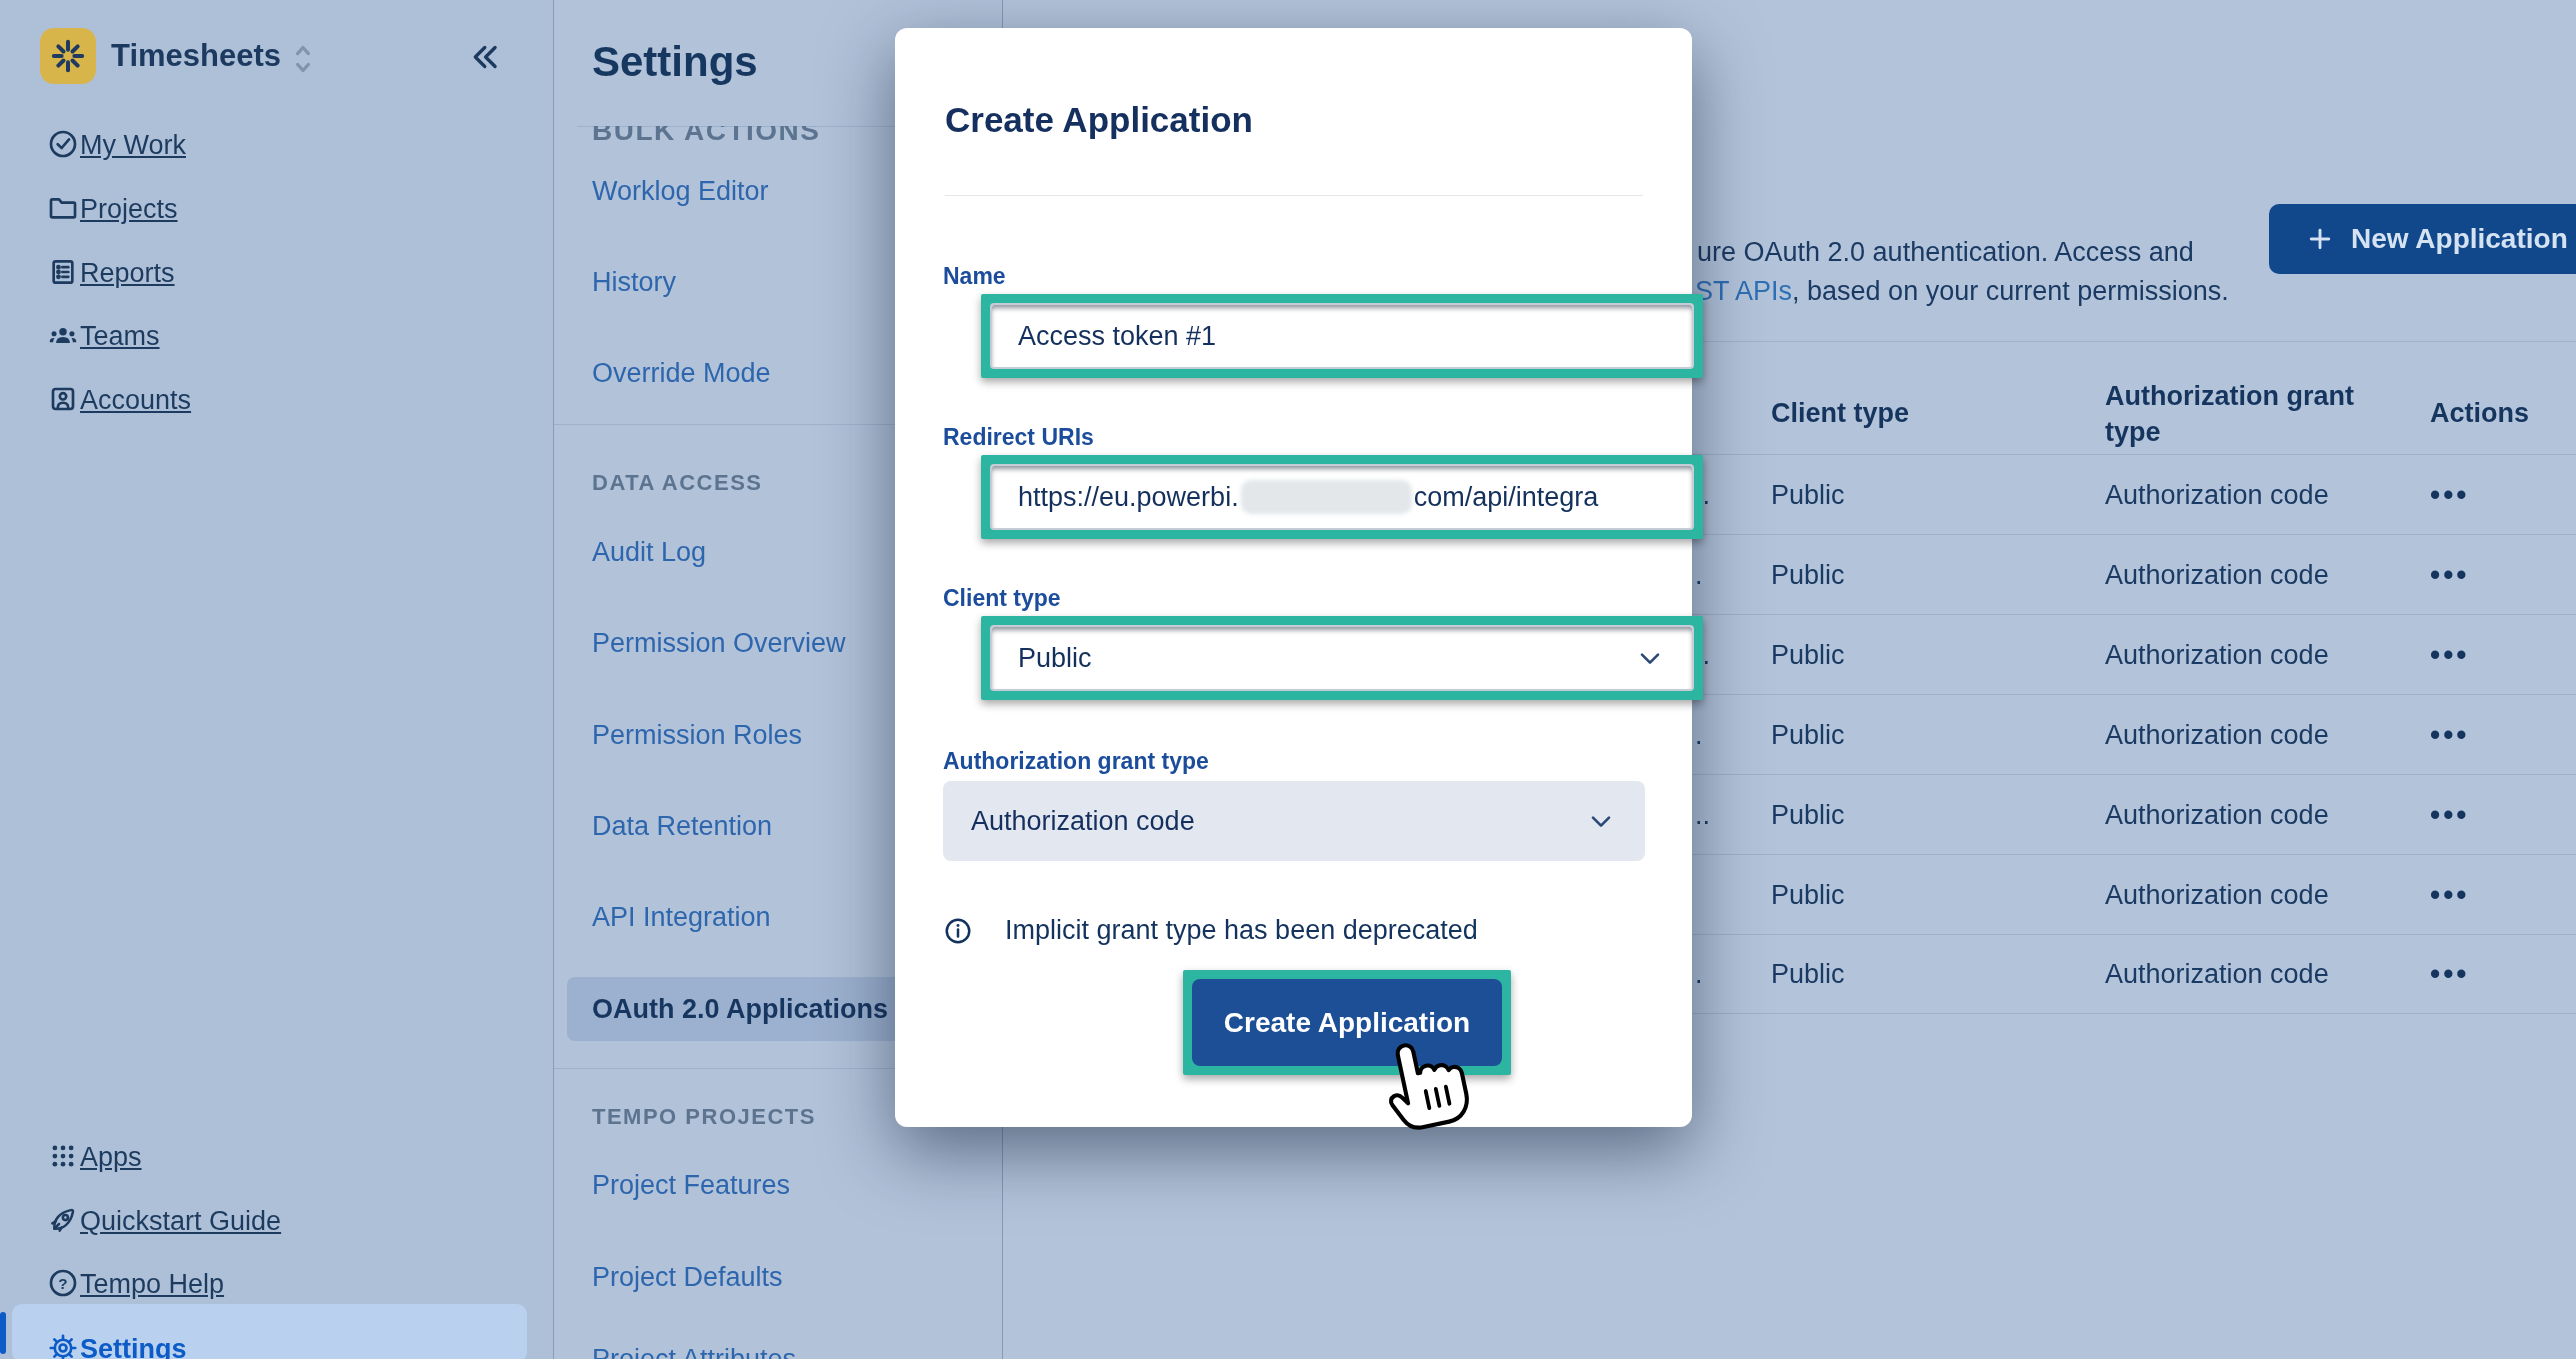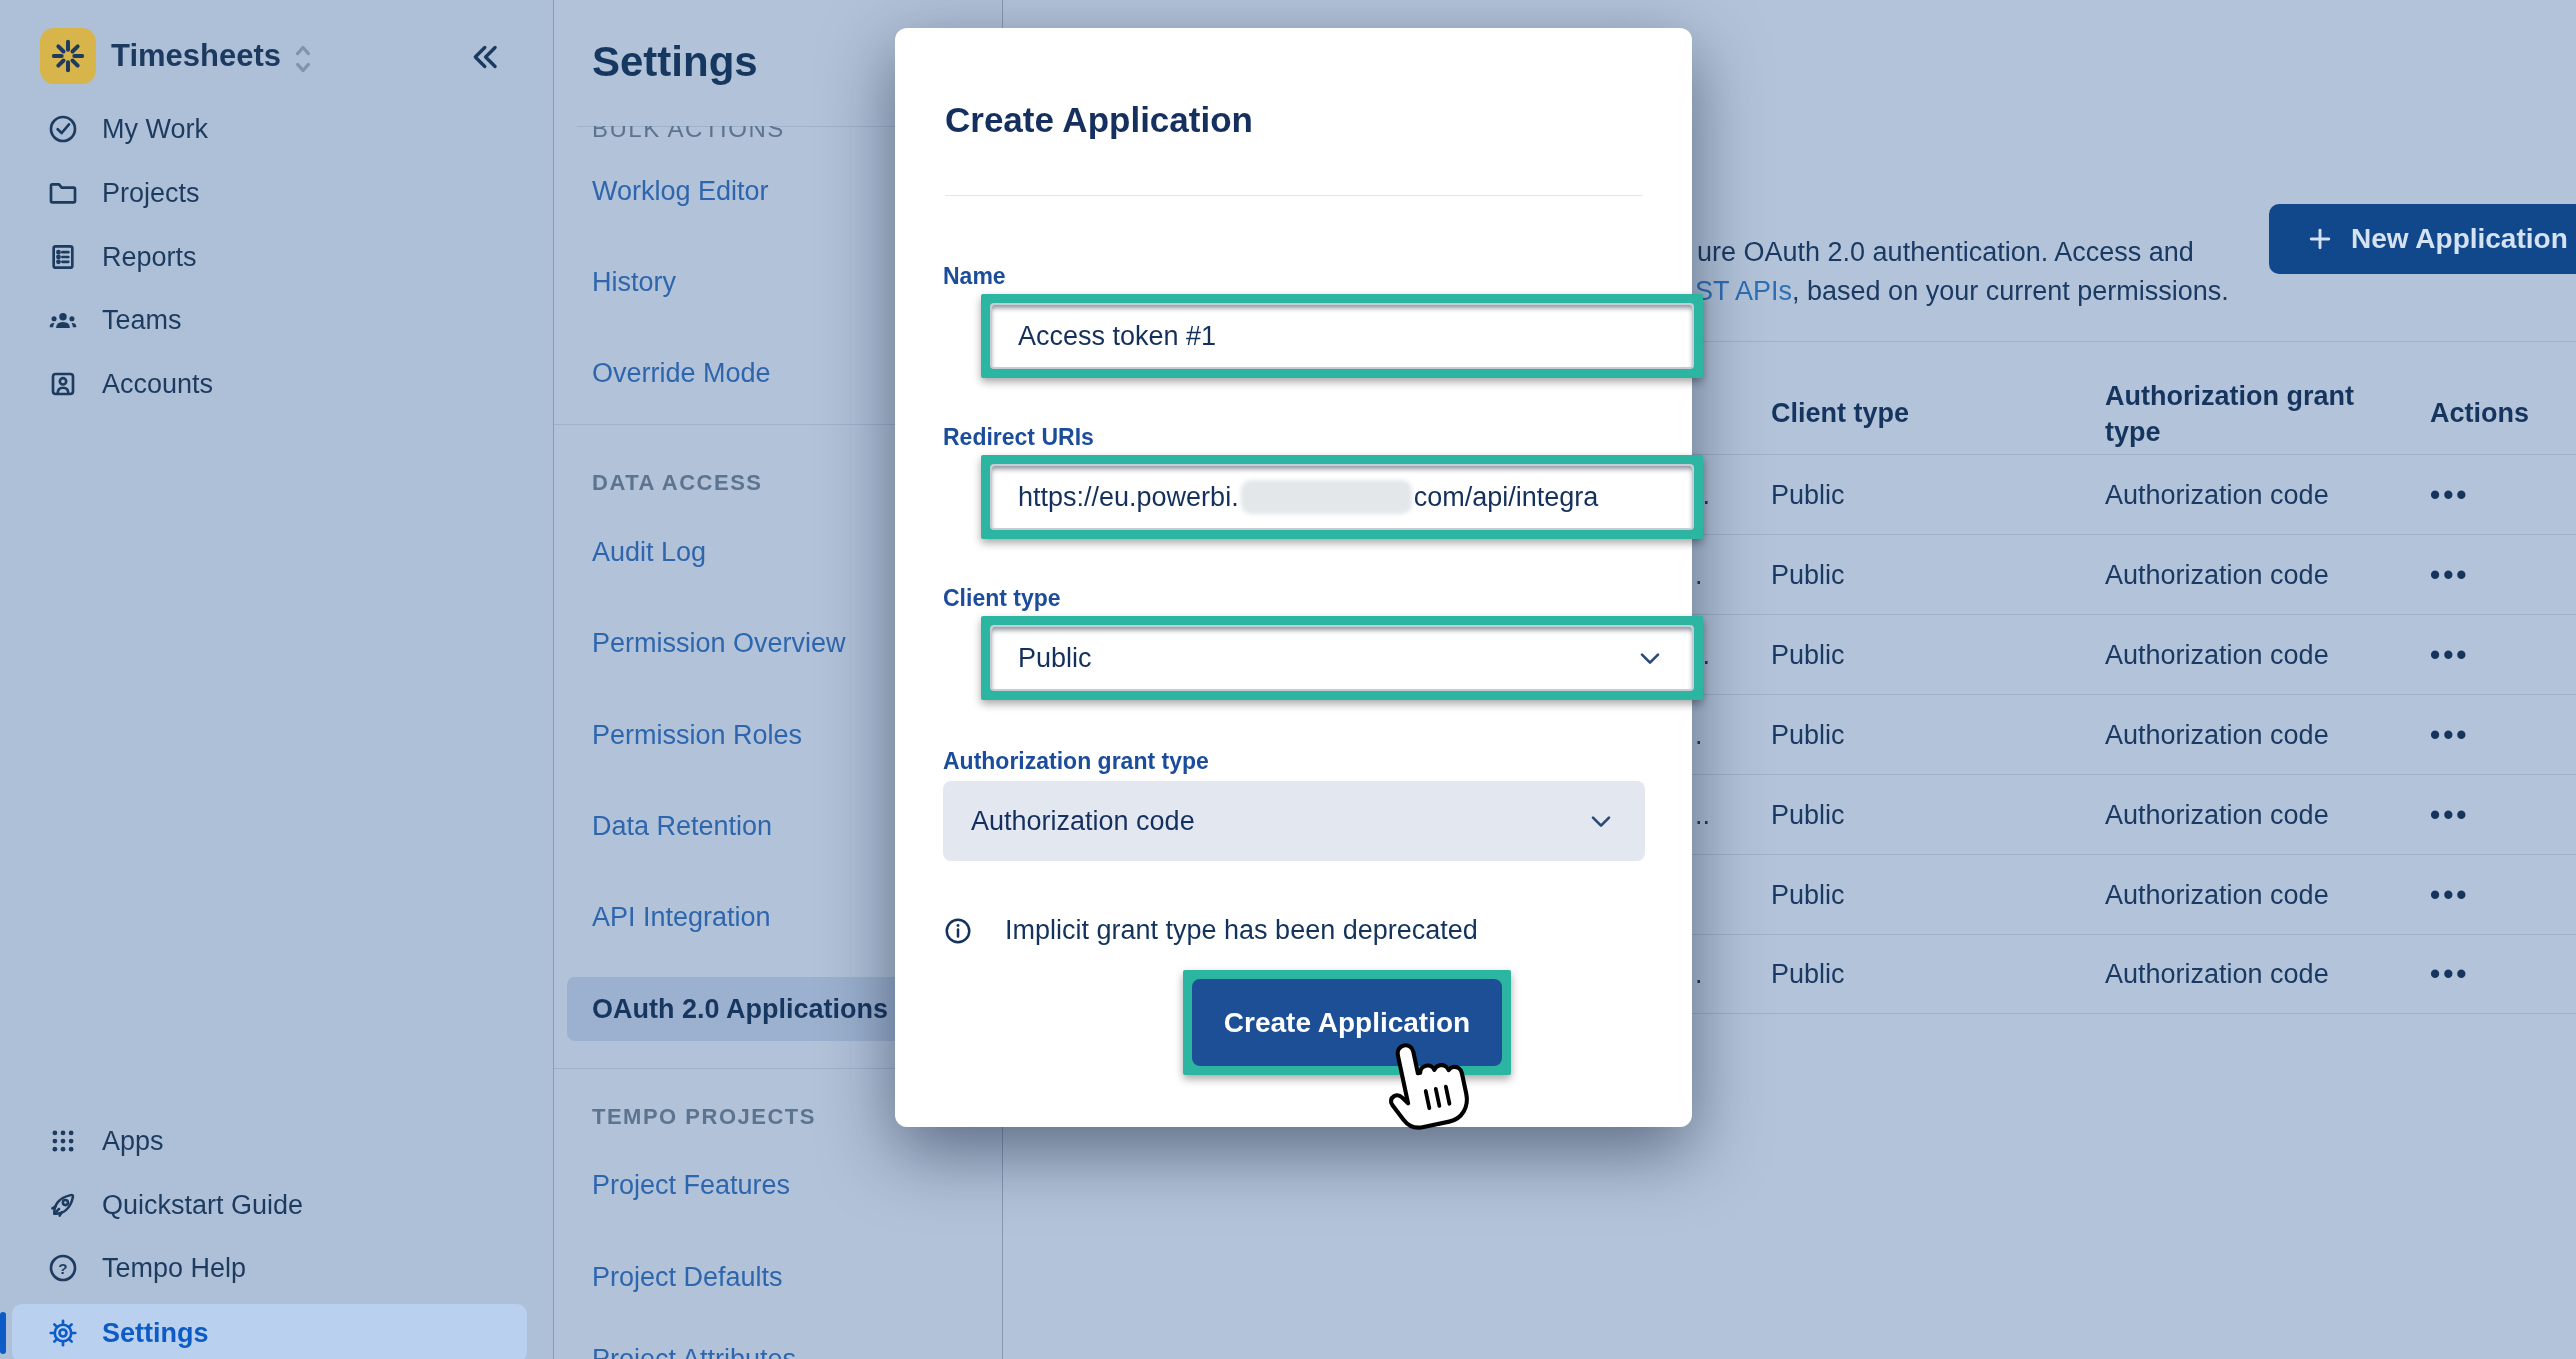--- a/index.html
+++ b/index.html
@@ -20,32 +20,32 @@
   body{margin:0;font-family:"Liberation Sans",sans-serif;background:#8fa3bd;}
   #screen{position:relative;width:2576px;height:1360px;overflow:hidden;background:var(--main-bg);}
 
   
   .sidebar{position:absolute;left:0;top:0;width:554px;height:1360px;background:var(--sidebar-bg);border-right:1px solid rgba(92,114,146,.45);}
   .app-header{position:absolute;left:0;top:0;width:100%;height:111px;}
   .app-logo{position:absolute;left:40px;top:28px;width:56px;height:56px;border-radius:14px;background:#d8b54b;display:flex;align-items:center;justify-content:center;}
   .app-title{position:absolute;left:111px;top:38px;font-size:31px;font-weight:700;color:#1c3a5f;}
   .app-switch{position:absolute;left:286px;top:40px;width:34px;height:38px;color:#8094ae;}
   .collapse-btn{position:absolute;left:465px;top:38px;width:40px;height:40px;color:#1c3a5f;}
-  .side-item{position:absolute;left:0;width:100%;height:64px;display:flex;align-items:center;gap:22px;padding-left:46px;color:#1d3b5f;font-size:27px;font-weight:500;}
+  .side-item{position:absolute;left:0;width:100%;height:64px;display:flex;align-items:flex-end;padding-left:46px;color:#1d3b5f;font-size:27px;font-weight:500;text-decoration:underline;}
   .side-item .ic{width:34px;height:34px;flex:none;display:flex;align-items:center;justify-content:center;}
   .side-item.active{color:var(--active-blue);font-weight:600;}
   .active-pill{position:absolute;left:12px;width:515px;height:58px;top:1304px;background:#b9d1ef;border-radius:10px;}
   .active-bar{position:absolute;left:0;top:1312px;width:6px;height:42px;background:var(--active-blue);border-radius:3px;}
 
   
   .settings-panel{position:absolute;left:554px;top:0;width:449px;height:1360px;background:var(--panel-bg);border-right:1px solid rgba(92,114,146,.5);}
   .sp-title{position:absolute;left:38px;top:38px;font-size:42px;font-weight:700;color:#16375f;}
   .sp-divider{position:absolute;left:23px;width:403px;height:1px;background:#9fb2cc;}
   .sp-clip{position:absolute;left:38px;top:126px;height:17px;width:298px;overflow:hidden;}
-  .sp-clip span{display:block;margin-top:-11px;font-size:24px;font-weight:400;letter-spacing:1.5px;color:var(--section);}
+  .sp-clip span{display:block;margin-top:-11px;font-size:28px;font-weight:700;letter-spacing:1.5px;color:var(--section);}
   .sp-section{position:absolute;left:38px;font-size:22px;font-weight:700;letter-spacing:1.5px;color:var(--section);}
   .sp-link{position:absolute;left:38px;font-size:27px;font-weight:400;color:var(--link);cursor:pointer;}
   .sp-active{position:absolute;left:13px;top:977px;width:435px;height:64px;background:#9cb1cf;border-radius:8px;display:flex;align-items:center;padding-left:25px;font-size:27px;font-weight:700;color:#17365f;white-space:nowrap;overflow:hidden;}
   .sp-clip-bottom{position:absolute;left:38px;top:1344px;font-size:27px;font-weight:500;color:var(--link);}
 
   
   .main{position:absolute;left:1003px;top:0;width:1573px;height:1060px;background:var(--main-bg);}
   .desc-line1{position:absolute;left:694px;top:237px;font-size:27px;color:#1b3a63;}
   .desc-line2{position:absolute;left:692px;top:276px;font-size:27px;color:#1b3a63;}
   .desc-link{color:#2e6fb5;cursor:pointer;}

